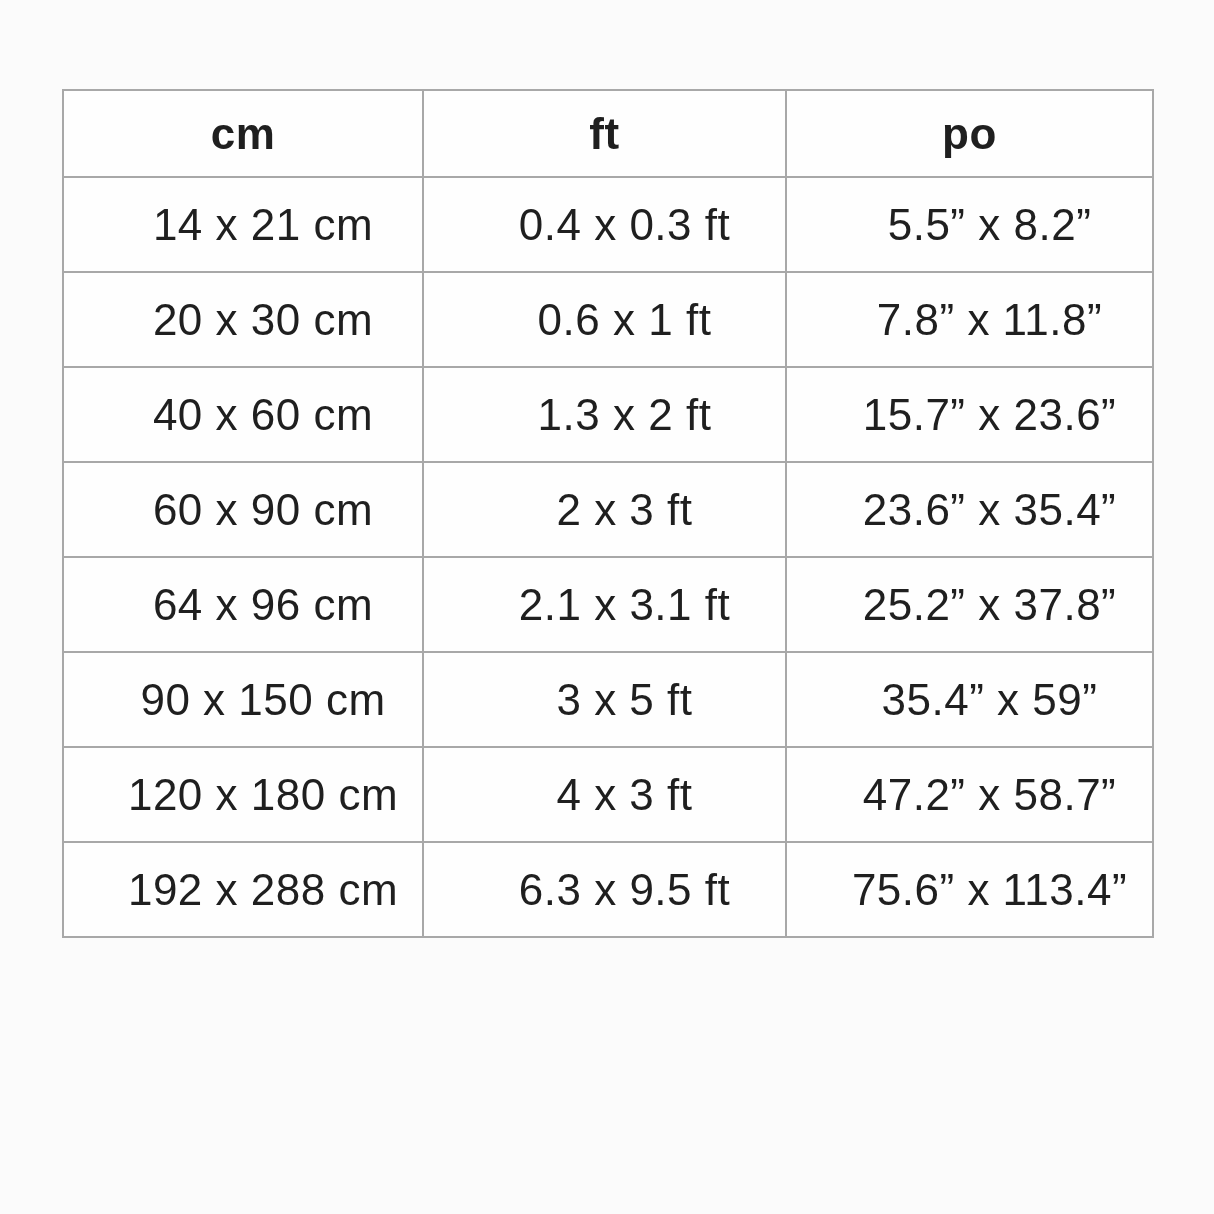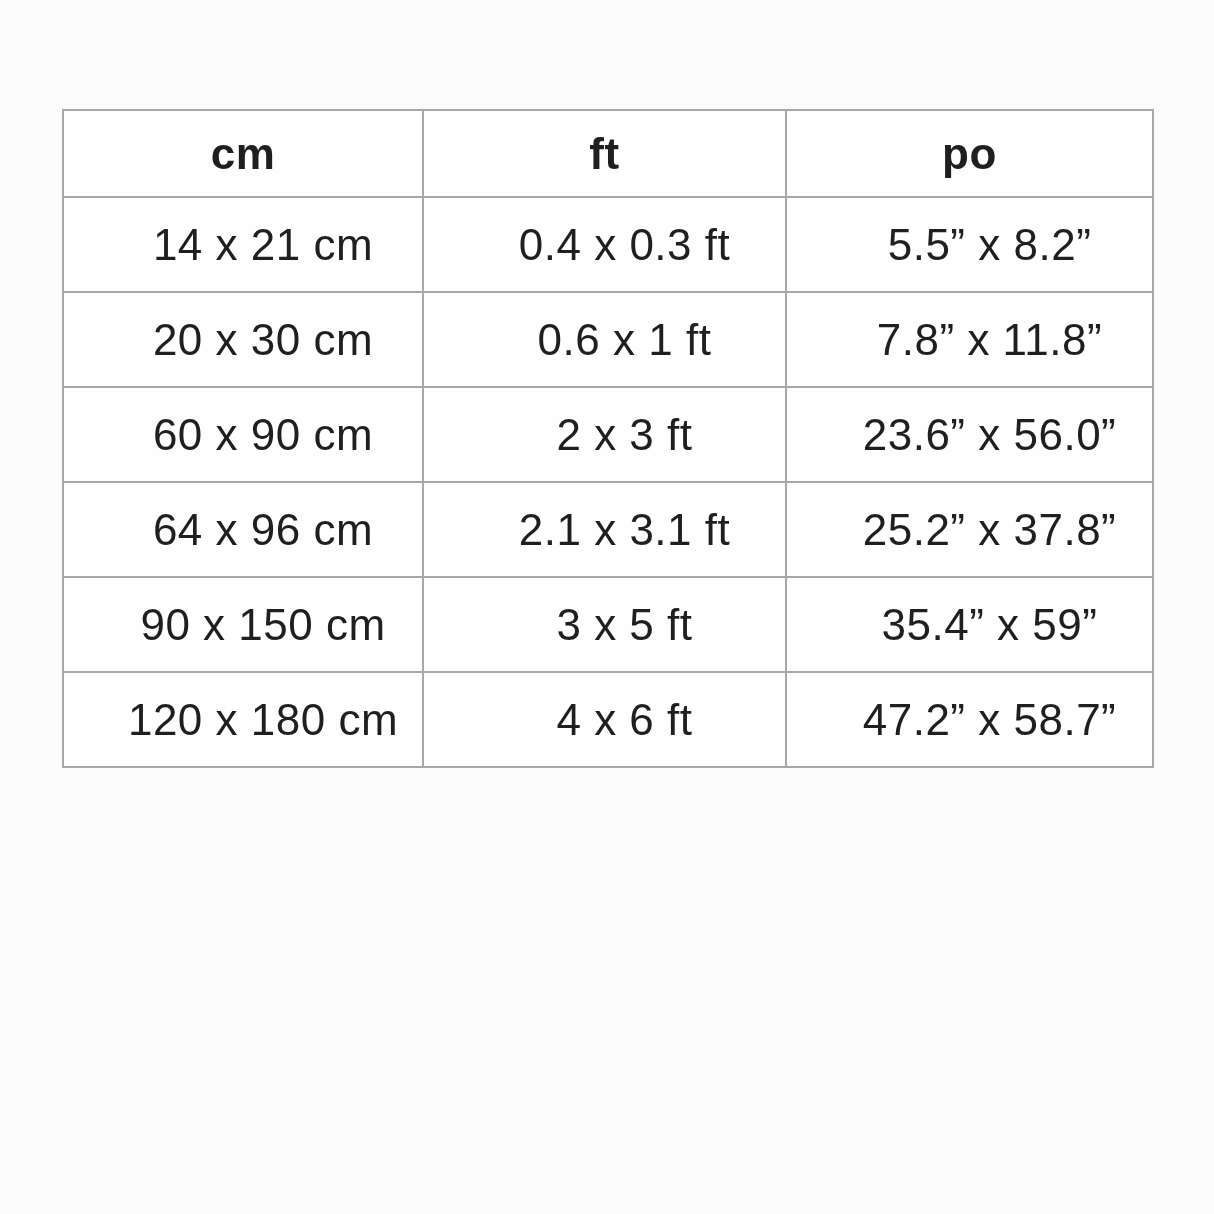--- a/index.html
+++ b/index.html
@@ -12,21 +12,20 @@
     background: #fbfbfb;
     font-family: "Liberation Sans", "DejaVu Sans", sans-serif;
     position: relative;
     overflow: hidden;
   }
   .table-wrap {
     position: absolute;
     left: 62px;
     top: 89px;
     width: 890px;
-    margin-top: 20px;
   }
   table.size-table {
     border-collapse: collapse;
     width: 100%;
     background: #fefefe;
     table-layout: fixed;
   }
   table.size-table th,
   table.size-table td {
     border: 2px solid #a8a8a8;
@@ -72,34 +71,44 @@
           <td>14 x 21 cm</td>
           <td>0.4 x 0.3 ft</td>
           <td>5.5” x 8.2”</td>
         </tr>
         <tr>
           <td>20 x 30 cm</td>
           <td>0.6 x 1 ft</td>
           <td>7.8” x 11.8”</td>
         </tr>
         <tr>
+          <td>40 x 60 cm</td>
+          <td>1.3 x 2 ft</td>
+          <td>15.7” x 23.6”</td>
+        </tr>
+        <tr>
           <td>60 x 90 cm</td>
           <td>2 x 3 ft</td>
-          <td>23.6” x 56.0”</td>
+          <td>23.6” x 35.4”</td>
         </tr>
         <tr>
           <td>64 x 96 cm</td>
           <td>2.1 x 3.1 ft</td>
           <td>25.2” x 37.8”</td>
         </tr>
         <tr>
           <td>90 x 150 cm</td>
           <td>3 x 5 ft</td>
           <td>35.4” x 59”</td>
         </tr>
         <tr>
           <td>120 x 180 cm</td>
-          <td>4 x 6 ft</td>
+          <td>4 x 3 ft</td>
           <td>47.2” x 58.7”</td>
+        </tr>
+        <tr>
+          <td>192 x 288 cm</td>
+          <td>6.3 x 9.5 ft</td>
+          <td>75.6” x 113.4”</td>
         </tr>
       </tbody>
   </table>
 </div>
 
 </body></html>

